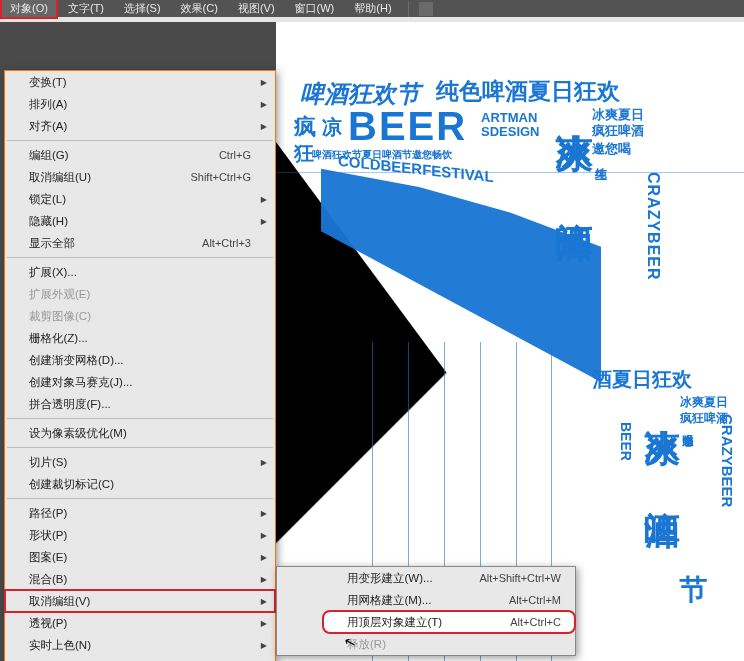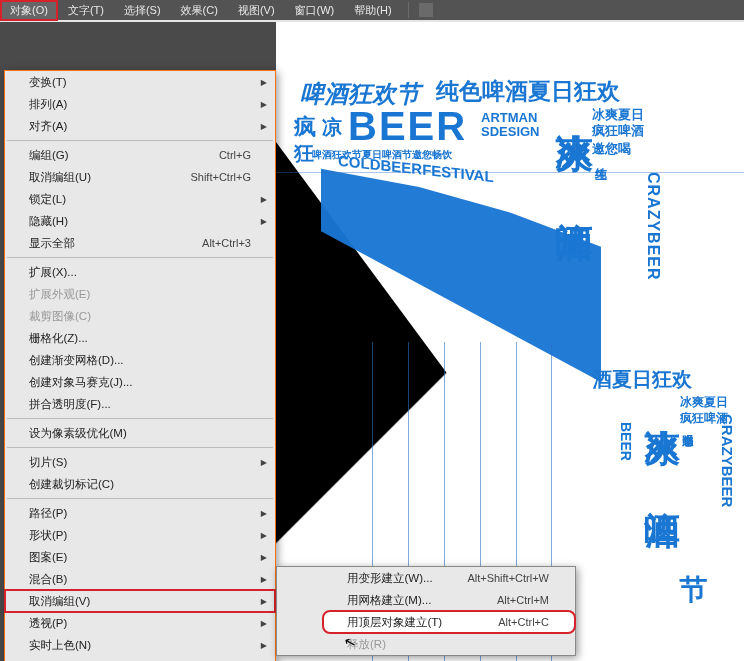--- a/index.html
+++ b/index.html
@@ -1,35 +1,35 @@
 <!DOCTYPE html>
 <html><head>
 <meta charset="utf-8">
 <style>
 * { margin: 0; padding: 0; box-sizing: border-box; font-family: "Microsoft YaHei", sans-serif; }
 body { width: 744px; height: 661px; background: #4a4a4a; overflow: hidden; position: relative; }
 
-.menubar { height: 22px; background: #535353; display: flex; align-items: center; border-bottom: 2px solid #e5e5e5; }
+.menubar { height: 22px; background: #535353; display: flex; align-items: center; border-bottom: 5px solid #e5e5e5; }
 .menubar-item { color: #e8e8e8; font-size: 11px; padding: 3px 10px; cursor: pointer; }
 .menubar-item.active { background: #666; border: 2px solid #d6222a; padding: 1px 8px; }
 .menubar-sep { width: 1px; height: 16px; background: #6a6a6a; margin: 0 6px; }
 .menubar-toggle { width: 14px; height: 14px; background: #6a6a6a; margin-left: 4px; }
 
 .dropdown { position: absolute; left: 4px; top: 22px; width: 272px; background: #e8e8e8; border: 1px solid #f97316; box-shadow: 2px 2px 8px rgba(0,0,0,.4); margin-top: 48px; }
 .menu-row { display: flex; align-items: center; height: 22px; padding: 0 24px 0 24px; font-size: 11.5px; color: #222; position: relative; cursor: default; }
 .menu-row.disabled { color: #999; }
 .menu-row.has-sub::after { content: "▶"; position: absolute; right: 8px; font-size: 8px; color: #444; }
 .menu-row .shortcut { position: absolute; right: 24px; font-size: 11px; color: #444; }
 .menu-row.disabled .shortcut { color: #999; }
 .menu-sep { height: 1px; background: #bbb; margin: 3px 2px; }
 .menu-row.highlight { outline: 2px solid #d6222a; outline-offset: -1px; }
 .menu-row.highlight2 { background: #ffffff; outline: 2px solid #d6222a; outline-offset: -1px; border-radius: 7px; }
 
 .submenu { position: absolute; left: 276px; top: 566px; width: 300px; background: #e8e8e8; border: 1px solid #888; box-shadow: 2px 2px 8px rgba(0,0,0,.4); padding-left: 46px; }
-.submenu .menu-row .shortcut { right: 26px; margin-left: 36px; }
+.submenu .menu-row .shortcut { right: 14px; margin-left: 36px; }
 
 .canvas { position: absolute; left: 276px; top: 22px; right: 0; bottom: 0; background: #fff; overflow: hidden; }
 .art { position: absolute; inset: 0; }
 .bluetxt { position: absolute; color: #1976d2; font-weight: 700; white-space: nowrap; }
 .blacktri2 { position: absolute; left: 0; top: 120px; width: 340px; height: 460px; background: linear-gradient(135deg, #000 50%, transparent 50.3%); clip-path: polygon(0 0, 100% 100%, 0 100%); }
 
 .guide-v { position: absolute; top: 320px; bottom: 0; width: 1px; background: #2a6fc9; opacity: .6; }
 .guide-h { position: absolute; left: 0; right: 0; height: 1px; background: #2a6fc9; opacity: .4; }
 .cursor { position: absolute; left: 344px; top: 634px; font-size: 14px; color: #000; transform: rotate(-15deg); }
 </style>

